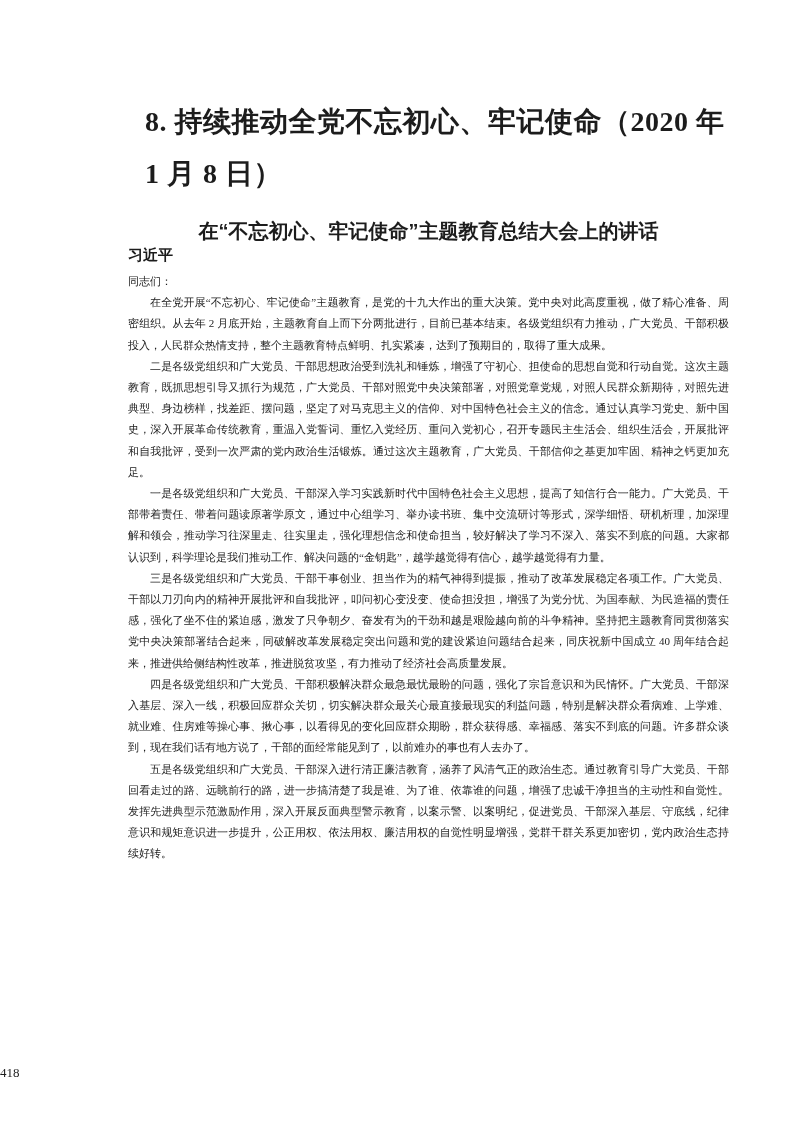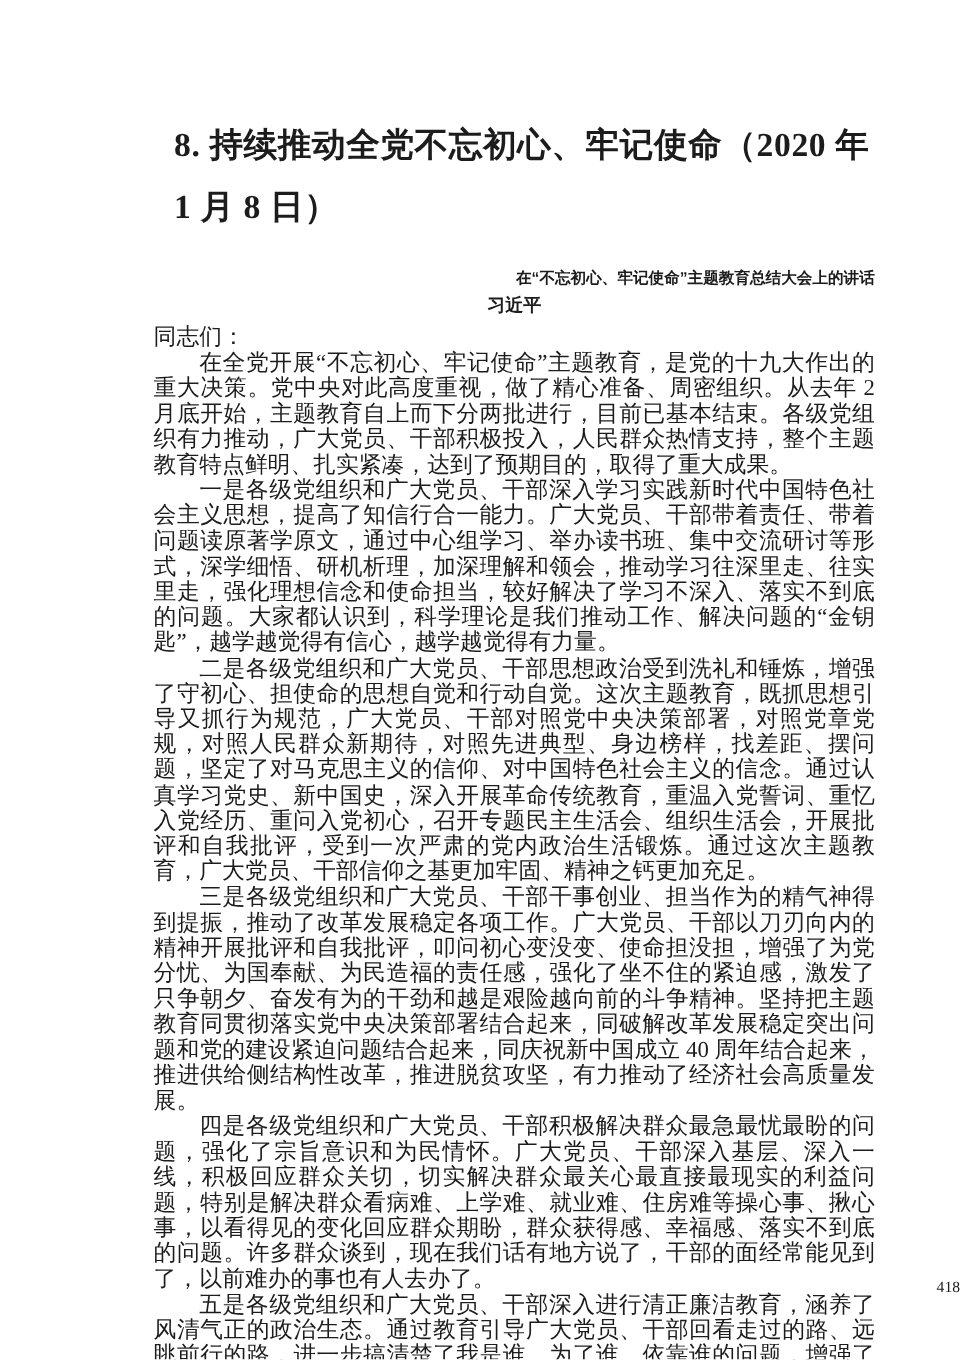--- a/index.html
+++ b/index.html
@@ -28,74 +28,74 @@
   .doc-title {
     margin: 0 0 20px 17px;
     font-size: 28px;
     line-height: 52px;
     font-weight: bold;
     letter-spacing: 0.5px;
     text-align: left;
   }
   .speech-title {
     margin: 0;
-    font-size: 13px;
+    font-size: 20px;
     line-height: 23px;
     font-weight: bold;
-    text-align: right;
+    text-align: center;
     font-family: "Liberation Sans", "DejaVu Sans", sans-serif;
   }
   .speech-author {
     margin: 0 0 5px 0;
     font-size: 15px;
     line-height: 23px;
     font-weight: bold;
-    text-align: center;
+    text-align: left;
     font-family: "Liberation Sans", "DejaVu Sans", sans-serif;
   }
   .body-text p {
     margin: 0;
-    font-size: 19px;
+    font-size: 11px;
     line-height: 21.2px;
     text-align: justify;
     text-justify: inter-ideograph;
   }
   .body-text p.salutation {
     text-indent: 0;
   }
   .body-text p.para {
     text-indent: 2em;
   }
   .page-number {
     position: absolute;
     left: 0;
     right: 0;
     bottom: 52px;
-    text-align: right;
+    text-align: left;
     font-size: 13px;
     line-height: 16px;
     font-family: "Liberation Serif", "DejaVu Serif", serif;
   }
 </style>
 </head>
 <body>
 
 <div class="page" style="--page-bg: #ffffff; --ink: #1c1c1c;">
   <div class="content">
     <h1 class="doc-title">8. 持续推动全党不忘初心、牢记使命（2020 年 1 月 8 日）</h1>
 
     <h2 class="speech-title">在“不忘初心、牢记使命”主题教育总结大会上的讲话</h2>
 
     <div class="speech-author">习近平</div>
 
     <div class="body-text">
       <p class="salutation">同志们：</p>
       <p class="para">在全党开展“不忘初心、牢记使命”主题教育，是党的十九大作出的重大决策。党中央对此高度重视，做了精心准备、周密组织。从去年 2 月底开始，主题教育自上而下分两批进行，目前已基本结束。各级党组织有力推动，广大党员、干部积极投入，人民群众热情支持，整个主题教育特点鲜明、扎实紧凑，达到了预期目的，取得了重大成果。</p>
+      <p class="para">二是各级党组织和广大党员、干部思想政治受到洗礼和锤炼，增强了守初心、担使命的思想自觉和行动自觉。这次主题教育，既抓思想引导又抓行为规范，广大党员、干部对照党中央决策部署，对照党章党规，对照人民群众新期待，对照先进典型、身边榜样，找差距、摆问题，坚定了对马克思主义的信仰、对中国特色社会主义的信念。通过认真学习党史、新中国史，深入开展革命传统教育，重温入党誓词、重忆入党经历、重问入党初心，召开专题民主生活会、组织生活会，开展批评和自我批评，受到一次严肃的党内政治生活锻炼。通过这次主题教育，广大党员、干部信仰之基更加牢固、精神之钙更加充足。</p>
       <p class="para">一是各级党组织和广大党员、干部深入学习实践新时代中国特色社会主义思想，提高了知信行合一能力。广大党员、干部带着责任、带着问题读原著学原文，通过中心组学习、举办读书班、集中交流研讨等形式，深学细悟、研机析理，加深理解和领会，推动学习往深里走、往实里走，强化理想信念和使命担当，较好解决了学习不深入、落实不到底的问题。大家都认识到，科学理论是我们推动工作、解决问题的“金钥匙”，越学越觉得有信心，越学越觉得有力量。</p>
-      <p class="para">二是各级党组织和广大党员、干部思想政治受到洗礼和锤炼，增强了守初心、担使命的思想自觉和行动自觉。这次主题教育，既抓思想引导又抓行为规范，广大党员、干部对照党中央决策部署，对照党章党规，对照人民群众新期待，对照先进典型、身边榜样，找差距、摆问题，坚定了对马克思主义的信仰、对中国特色社会主义的信念。通过认真学习党史、新中国史，深入开展革命传统教育，重温入党誓词、重忆入党经历、重问入党初心，召开专题民主生活会、组织生活会，开展批评和自我批评，受到一次严肃的党内政治生活锻炼。通过这次主题教育，广大党员、干部信仰之基更加牢固、精神之钙更加充足。</p>
       <p class="para">三是各级党组织和广大党员、干部干事创业、担当作为的精气神得到提振，推动了改革发展稳定各项工作。广大党员、干部以刀刃向内的精神开展批评和自我批评，叩问初心变没变、使命担没担，增强了为党分忧、为国奉献、为民造福的责任感，强化了坐不住的紧迫感，激发了只争朝夕、奋发有为的干劲和越是艰险越向前的斗争精神。坚持把主题教育同贯彻落实党中央决策部署结合起来，同破解改革发展稳定突出问题和党的建设紧迫问题结合起来，同庆祝新中国成立 40 周年结合起来，推进供给侧结构性改革，推进脱贫攻坚，有力推动了经济社会高质量发展。</p>
       <p class="para">四是各级党组织和广大党员、干部积极解决群众最急最忧最盼的问题，强化了宗旨意识和为民情怀。广大党员、干部深入基层、深入一线，积极回应群众关切，切实解决群众最关心最直接最现实的利益问题，特别是解决群众看病难、上学难、就业难、住房难等操心事、揪心事，以看得见的变化回应群众期盼，群众获得感、幸福感、落实不到底的问题。许多群众谈到，现在我们话有地方说了，干部的面经常能见到了，以前难办的事也有人去办了。</p>
-      <p class="para">五是各级党组织和广大党员、干部深入进行清正廉洁教育，涵养了风清气正的政治生态。通过教育引导广大党员、干部回看走过的路、远眺前行的路，进一步搞清楚了我是谁、为了谁、依靠谁的问题，增强了忠诚干净担当的主动性和自觉性。发挥先进典型示范激励作用，深入开展反面典型警示教育，以案示警、以案明纪，促进党员、干部知敬畏、守底线，纪律意识和规矩意识进一步提升，公正用权、依法用权、廉洁用权的自觉性明显增强，党群干群关系更加密切，党内政治生态持续好转。</p>
+      <p class="para">五是各级党组织和广大党员、干部深入进行清正廉洁教育，涵养了风清气正的政治生态。通过教育引导广大党员、干部回看走过的路、远眺前行的路，进一步搞清楚了我是谁、为了谁、依靠谁的问题，增强了忠诚干净担当的主动性和自觉性。发挥先进典型示范激励作用，深入开展反面典型警示教育，以案示警、以案明纪，促进党员、干部深入基层、守底线，纪律意识和规矩意识进一步提升，公正用权、依法用权、廉洁用权的自觉性明显增强，党群干群关系更加密切，党内政治生态持续好转。</p>
     </div>
   </div>
 
   <div class="page-number">418</div>
 </div>
 
 </body></html>

